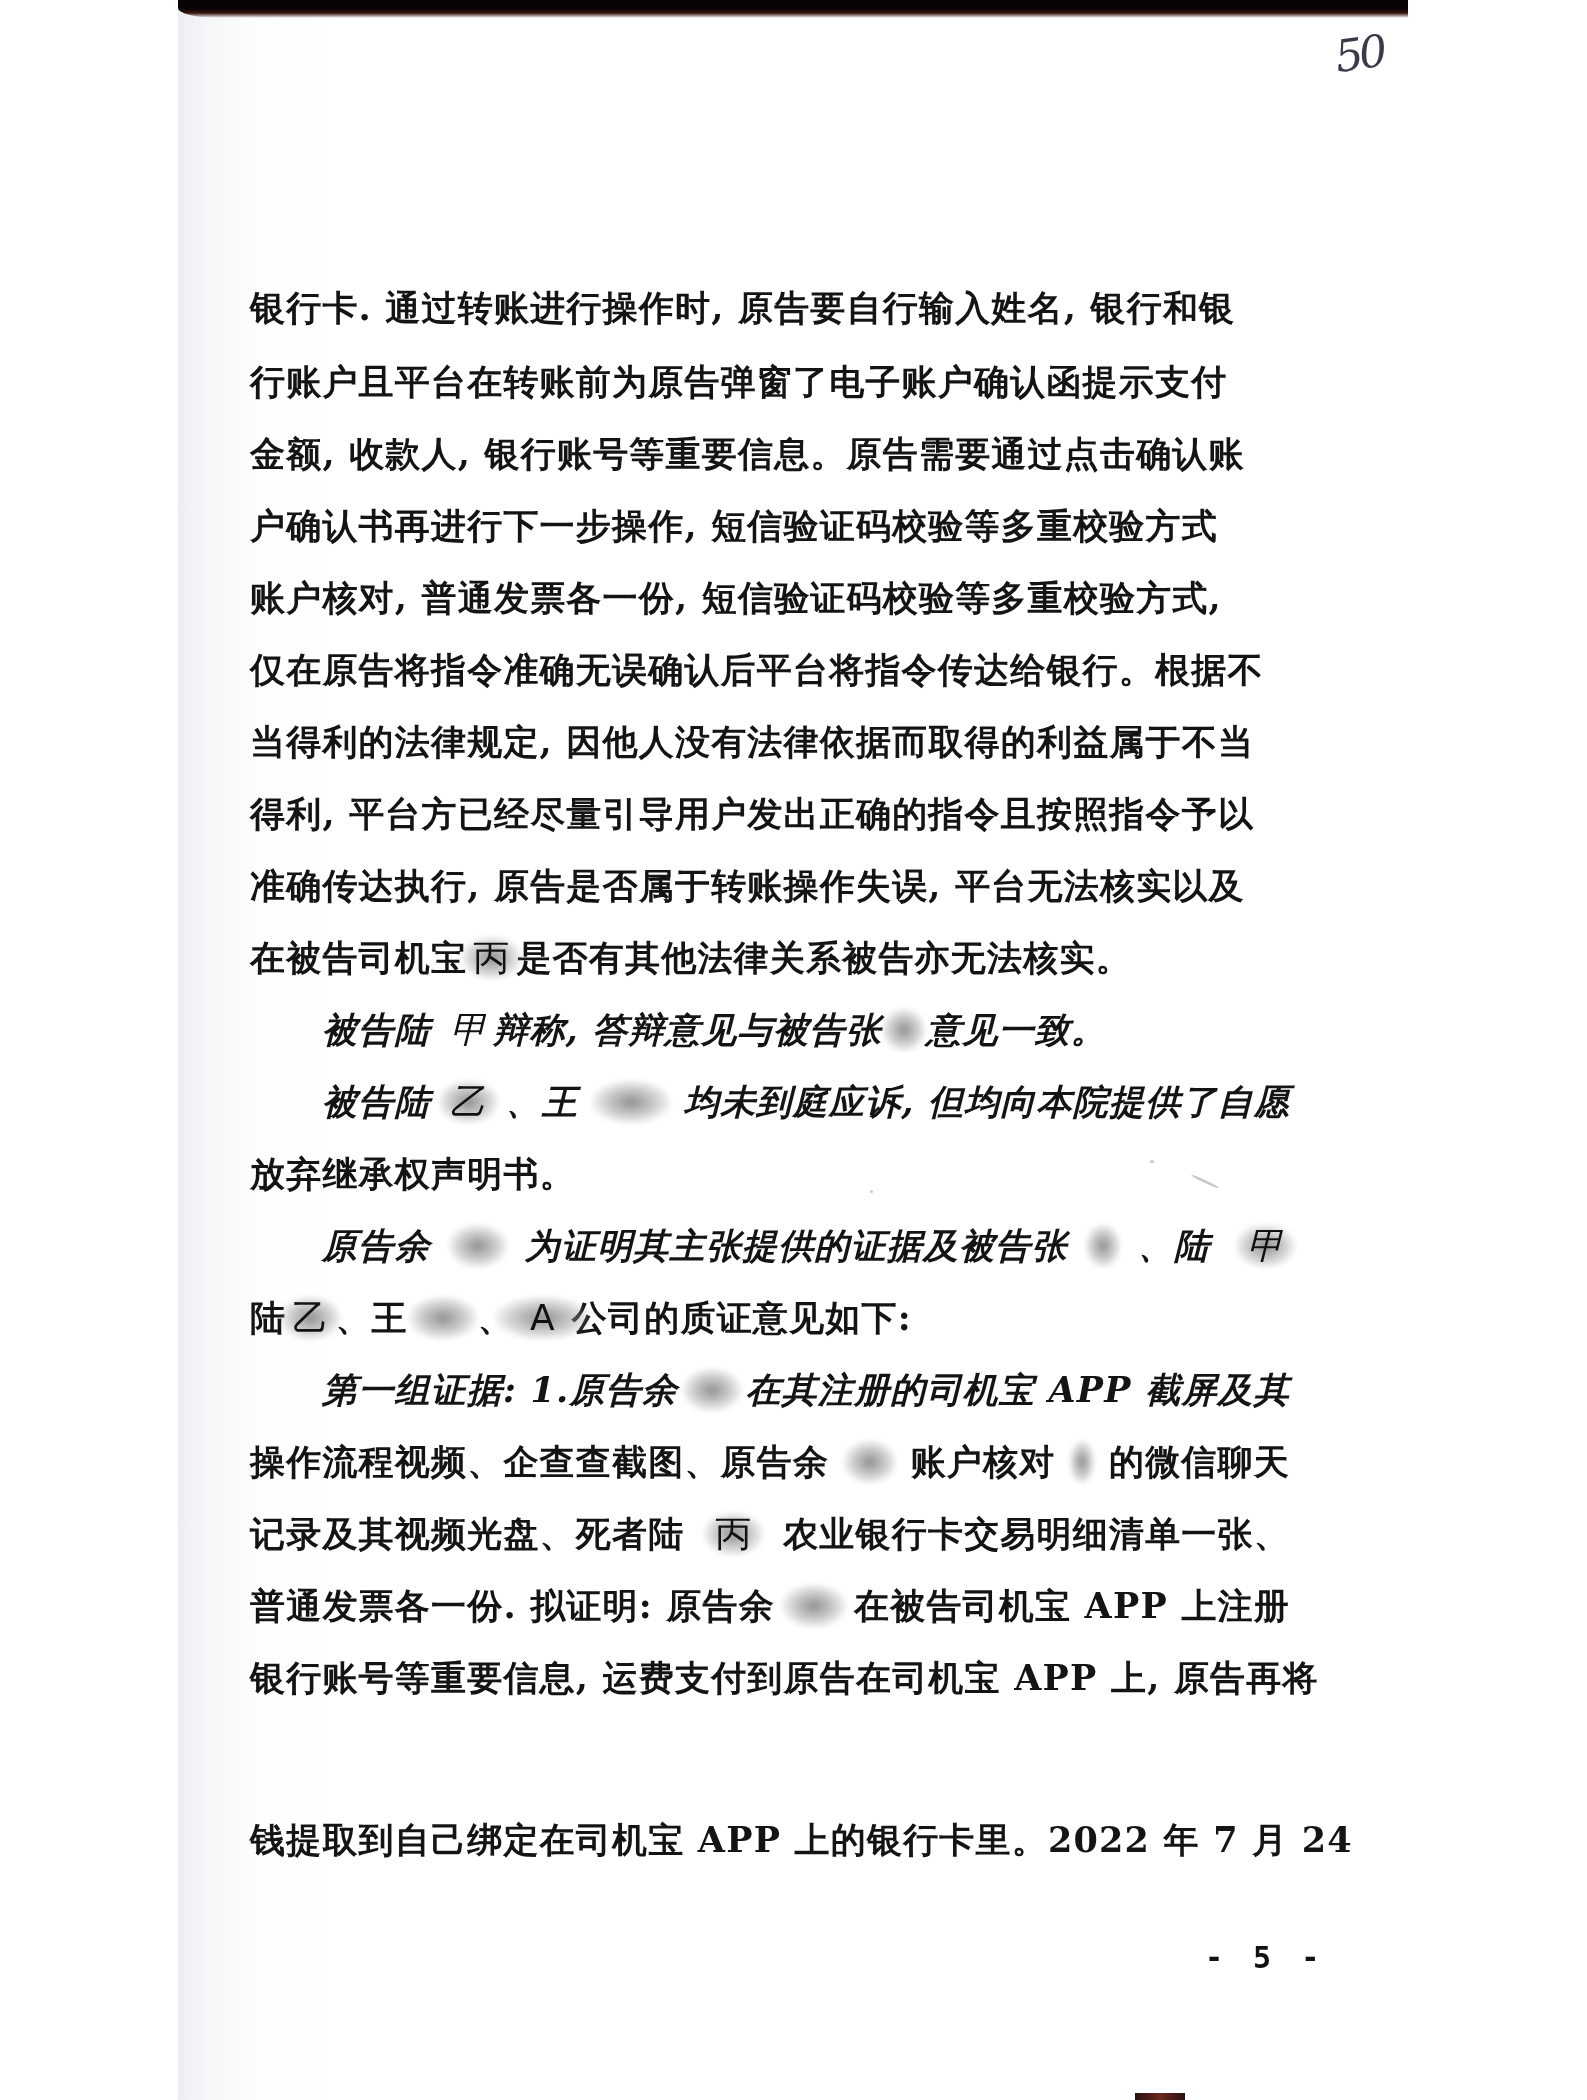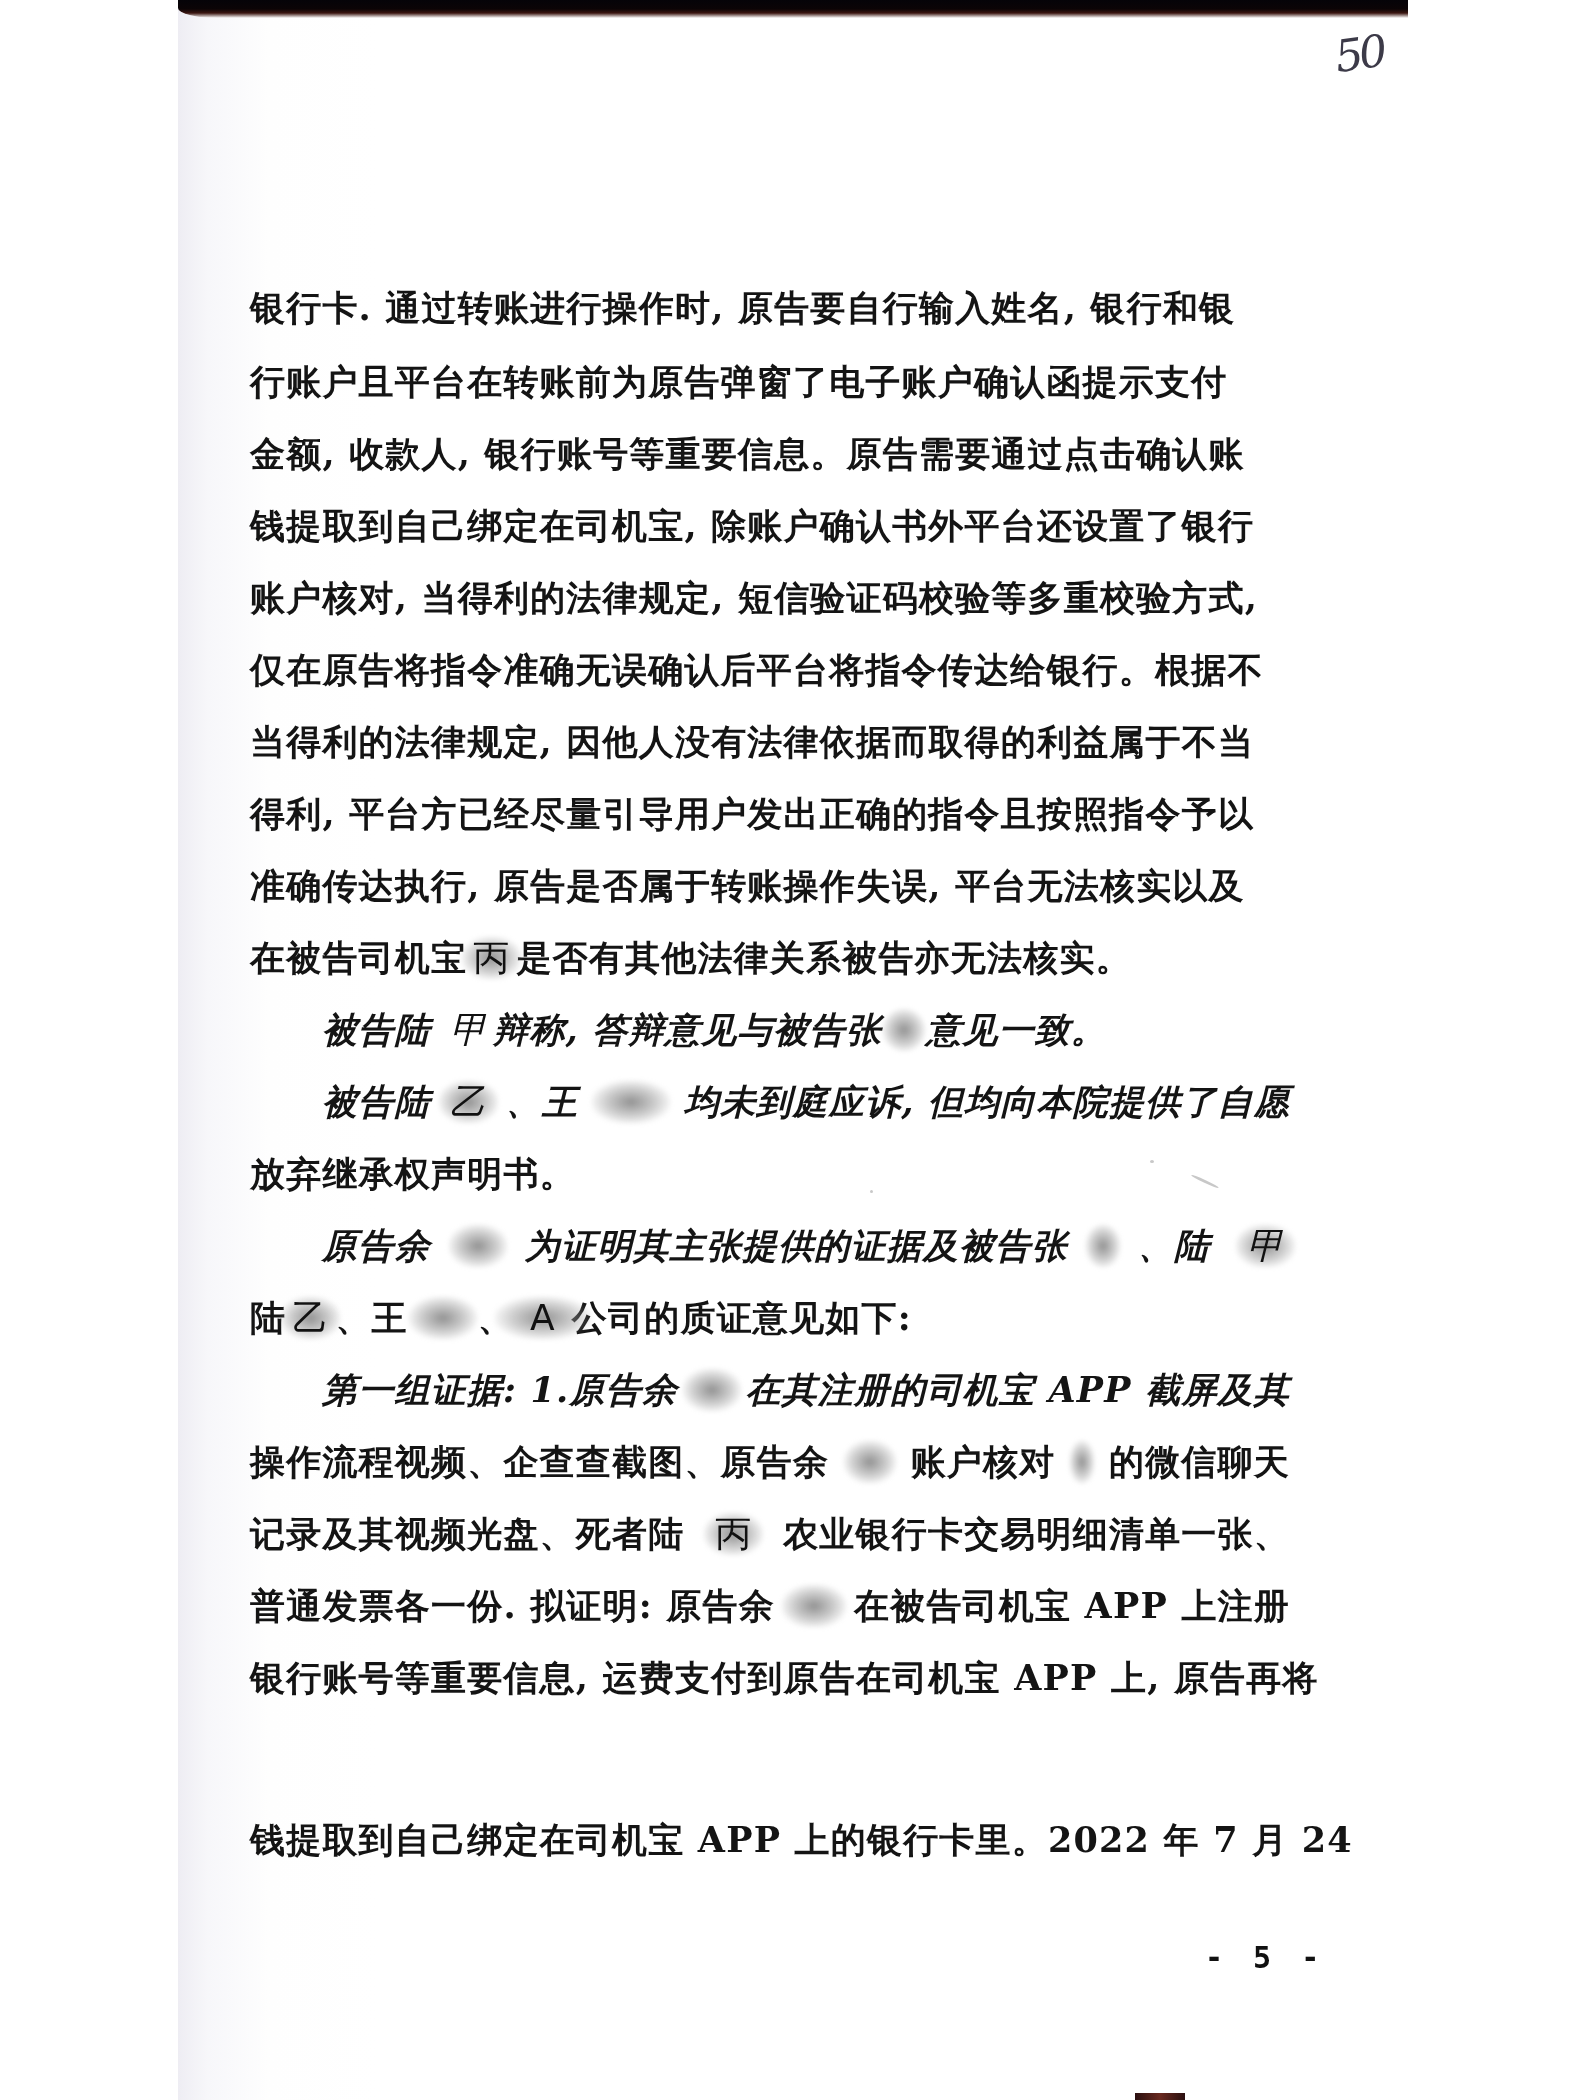--- a/index.html
+++ b/index.html
@@ -71,25 +71,25 @@
 
 <div class="line" style="top:346px">
   <span class="seg">行账户且平台在转账前为原告弹窗了电子账户确认函提示支付</span>
 </div>
 
 <div class="line" style="top:418px">
   <span class="seg">金额, 收款人, 银行账号等重要信息。原告需要通过点击确认账</span>
 </div>
 
 <div class="line" style="top:490px">
-  <span class="seg">钱提取到自己绑定在司机宝, 除账户确认书外平台还设置了银行</span>
+  <span class="seg">户确认书再进行下一步操作, 短信验证码校验等多重校验方式</span>
 </div>
 
 <div class="line" style="top:562px">
-  <span class="seg">账户核对, 当得利的法律规定, 短信验证码校验等多重校验方式,</span>
+  <span class="seg">账户核对, 普通发票各一份, 短信验证码校验等多重校验方式,</span>
 </div>
 
 <div class="line" style="top:634px">
   <span class="seg">仅在原告将指令准确无误确认后平台将指令传达给银行。根据不</span>
 </div>
 
 <div class="line" style="top:706px">
   <span class="seg">当得利的法律规定, 因他人没有法律依据而取得的利益属于不当</span>
 </div>
 

